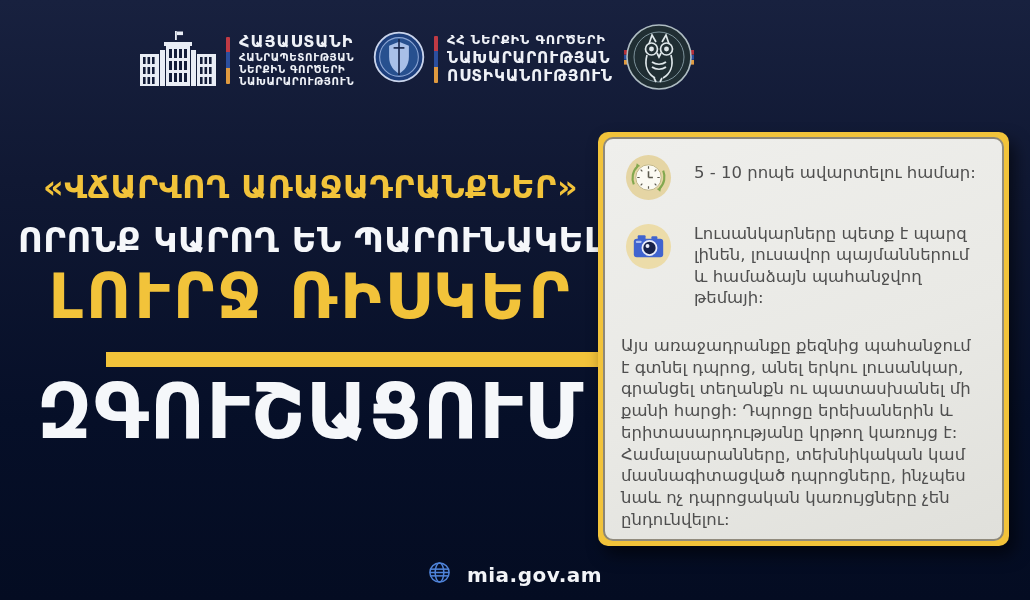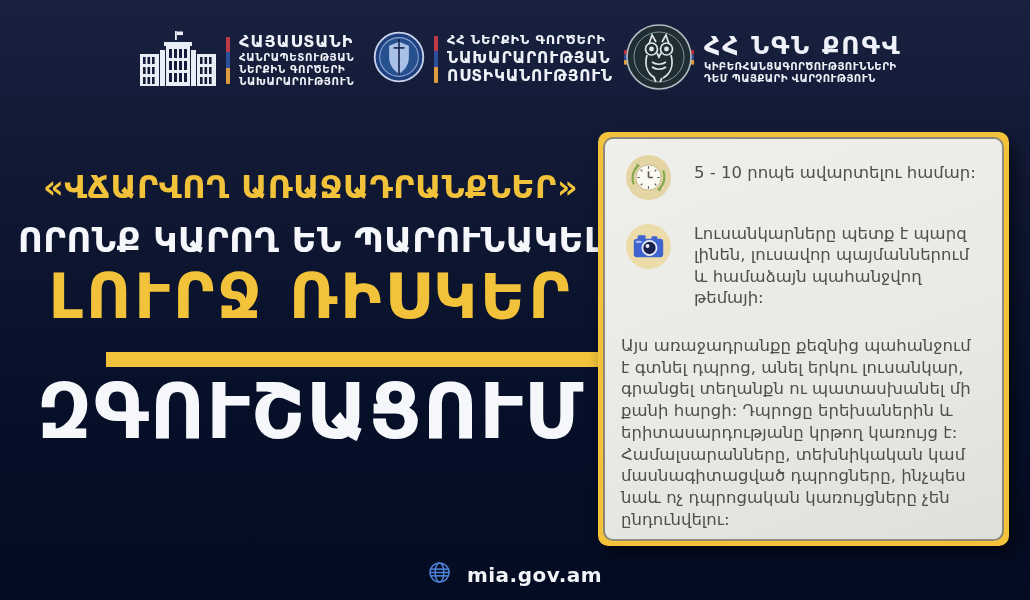--- a/index.html
+++ b/index.html
@@ -176,25 +176,20 @@
             <circle cx="44.5" cy="29" r="1.6" fill="#dfe7ea"></circle>
             <path d="M35 33 L37 37 L39 33"></path>
             <path d="M25 35 C22 46 26 54 33 58"></path>
             <path d="M49 35 C52 46 48 54 41 58"></path>
             <path d="M30 42 C34 45 40 45 44 42"></path>
             <path d="M30 47 C34 50 40 50 44 47"></path>
             <path d="M32 58 L34 62 M40 58 L38 62"></path>
           </g>
         </svg>
       </span>
-      <span class="txt">
-        <div class="l-big">ՀՀ ՆԳՆ ՔՈԳՎ</div>
-        <div class="l-sm">ԿԻԲԵՌՀԱՆՑԱԳՈՐԾՈՒԹՅՈՒՆՆԵՐԻ</div>
-        <div class="l-sm">ԴԵՄ ՊԱՅՔԱՐԻ ՎԱՐՉՈՒԹՅՈՒՆ</div>
-      </span>
     </div>
   </div>
 
   <div class="headline">
     <div class="hl1">«ՎՃԱՐՎՈՂ ԱՌԱՋԱԴՐԱՆՔՆԵՐ»</div>
     <div class="hl2">ՈՐՈՆՔ ԿԱՐՈՂ ԵՆ ՊԱՐՈՒՆԱԿԵԼ</div>
     <div class="hl3">ԼՈՒՐՋ ՌԻՍԿԵՐ</div>
     <div class="hl-bar"></div>
     <div class="hl4">ԶԳՈՒՇԱՑՈՒՄ</div>
   </div>

